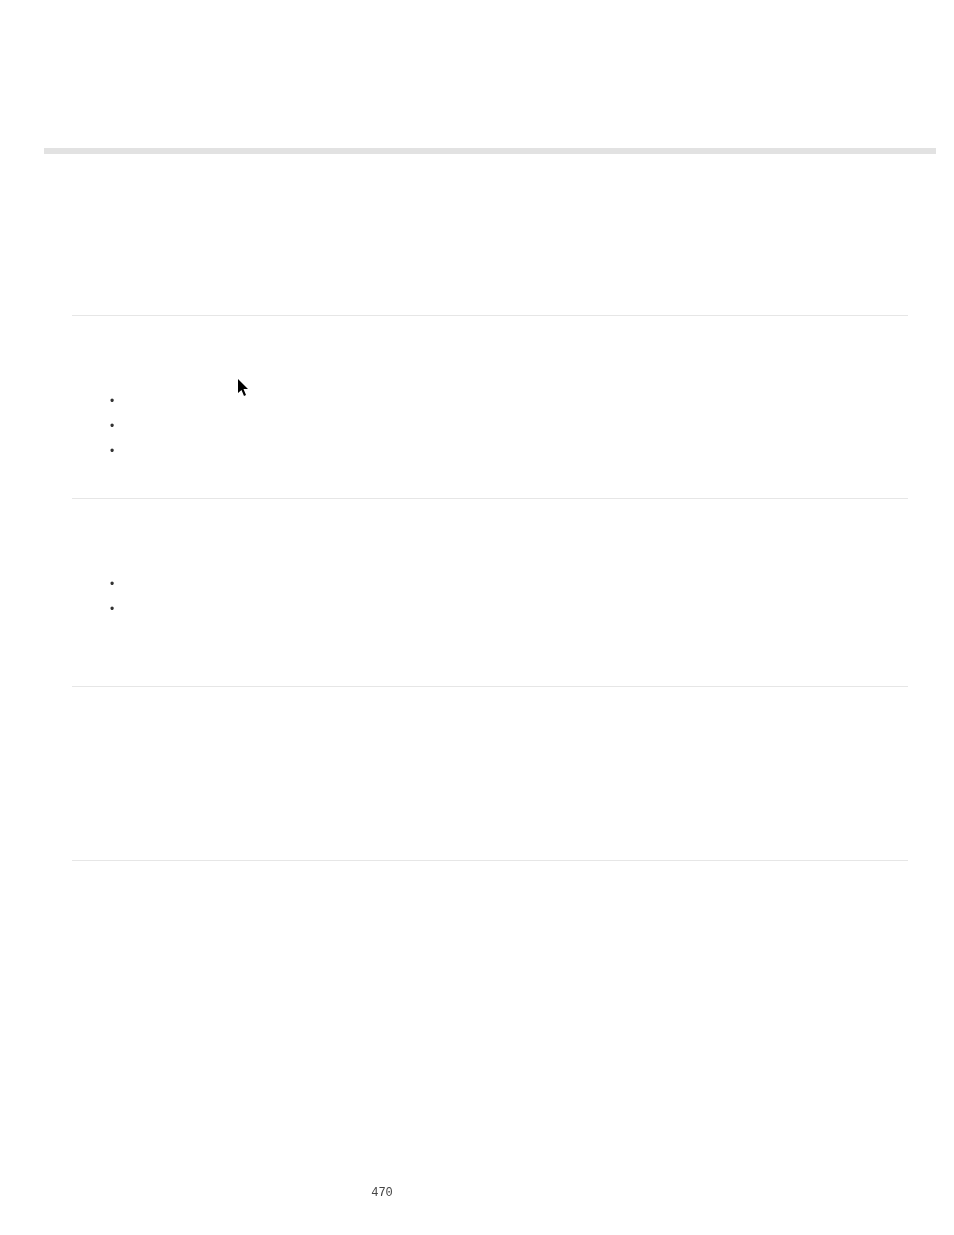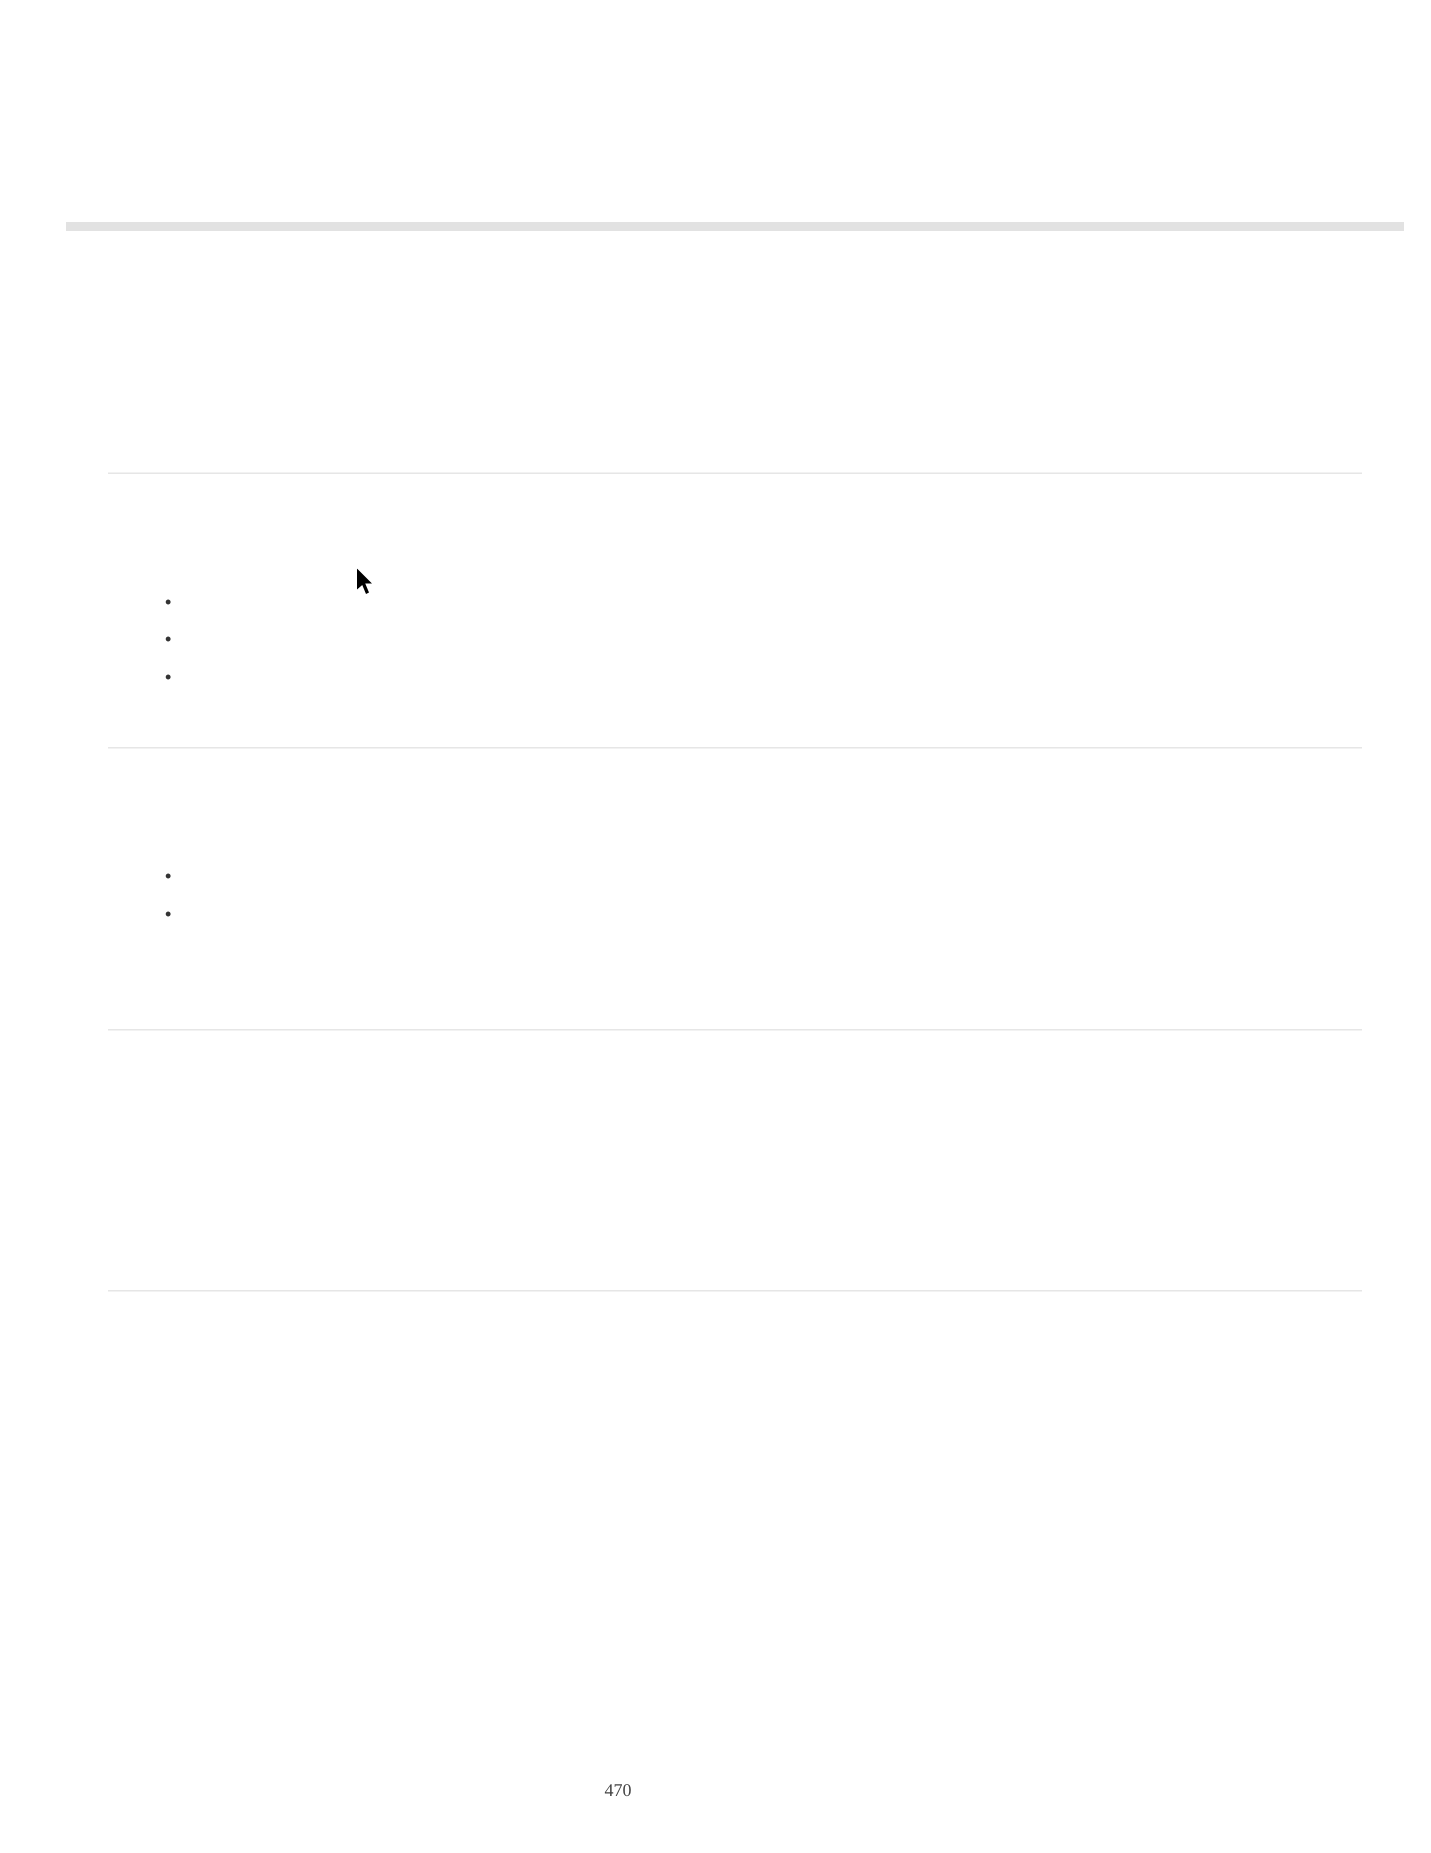--- a/index.html
+++ b/index.html
@@ -69,22 +69,21 @@
     pointer-events: none;
   }
   .pagenum {
     position: absolute;
     top: 1186px;
     left: 0;
     width: 764px;
     text-align: center;
     font-size: 12px;
     color: #444;
-    font-family: Liberation Serif, serif;
-    padding-left: 30px;
+    font-family: Liberation Mono, monospace;
   }
 </style>
 </head>
 <body>
 
 <div class="topbar"></div>
 
 <div class="content">
 
   <div class="section sec1">

